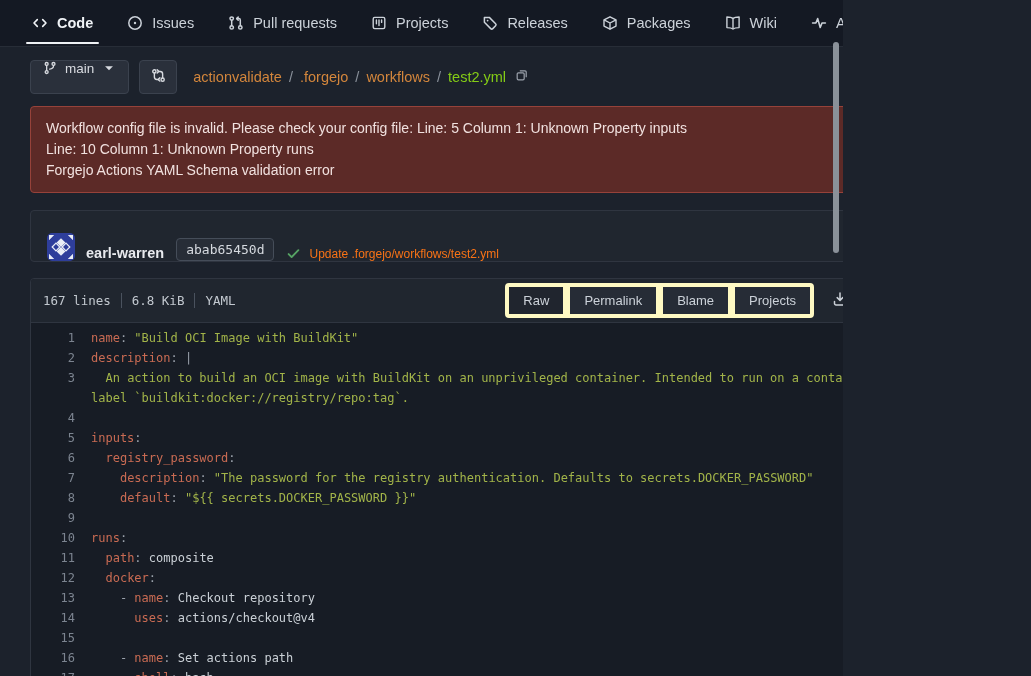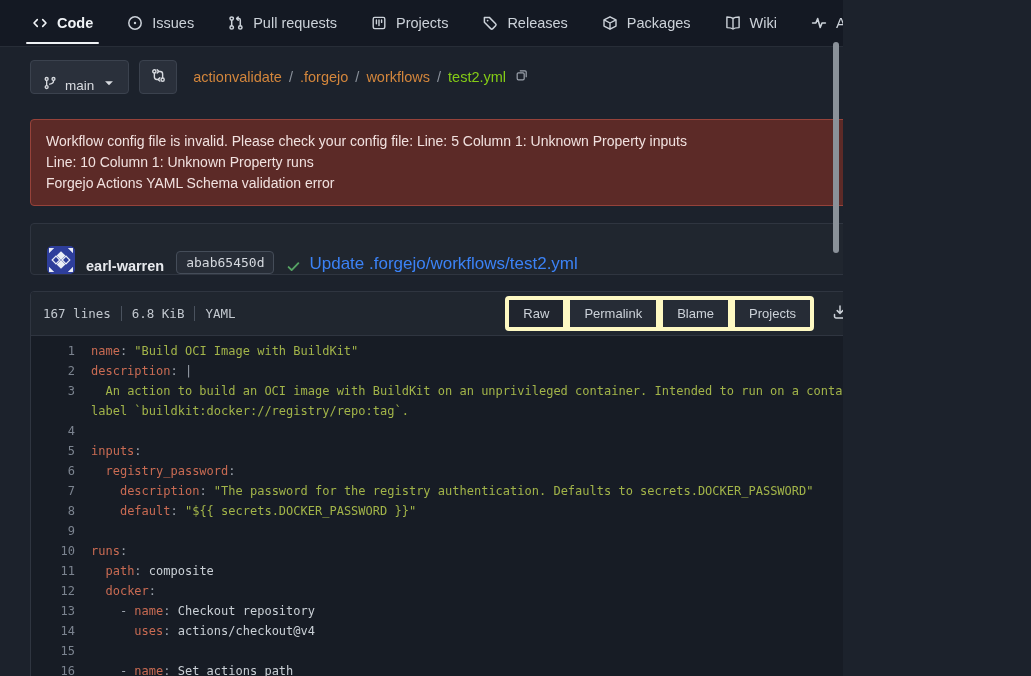--- a/index.html
+++ b/index.html
@@ -17,50 +17,50 @@
   .nav-tab.active { color:#f0f3f6; font-weight:bold; }
   .nav-tab.active::after { content:""; position:absolute; left:-4px; right:-4px; bottom:2px;
              height:2px; background:#eef1f4; border-radius:1px; }
   .nav-tab.settings-tab { margin-left:auto; margin-right:14px; }
 
   
   .content { width:971px; margin:0 auto 0 30px; }
 
   
   .crumb-bar { display:flex; align-items:center; margin-top:12px; height:36px; }
-  .branch-btn { display:flex; align-items:flex-end; gap:8px; height:34px; padding:0 12px;
+  .branch-btn { display:flex; align-items:flex-start; gap:8px; height:34px; padding:0 12px;
                 background:#2a303b; border:1px solid #3b424e; border-radius:4px;
                 color:#d8dbe0; font-size:13.5px; cursor:pointer; }
   .branch-btn svg { width:14px; height:14px; }
   .compare-btn { display:flex; align-items:center; justify-content:center; width:38px; height:34px;
                  margin-left:10px; background:#2a303b; border:1px solid #3b424e; border-radius:4px;
                  color:#d8dbe0; cursor:pointer; }
   .compare-btn svg { width:15px; height:15px; }
   .crumbs { display:flex; align-items:center; margin-left:16px; font-size:14.5px; }
   .crumb-link { color:#d3863c; text-decoration:none; cursor:pointer; }
   .crumb-sep { color:#8b929c; margin:0 7px; }
   .crumb-current { color:#84cc16; }
   .crumb-copy { display:flex; align-items:center; margin-left:9px; color:#9aa1ab; cursor:pointer; }
   .crumb-copy svg { width:14px; height:14px; }
 
   
-  .alert { margin-top:24px; background:#5c2a27; border:1px solid #96423a; border-radius:4px;
+  .alert { margin-top:11px; background:#5c2a27; border:1px solid #96423a; border-radius:4px;
            padding:11px 15px; color:#f1e1df; font-size:14px; line-height:21px; }
 
   
   .commit-bar { margin-top:17px; background:#20262f; border:1px solid #2f3540; border-radius:4px;
                 height:52px; display:flex; align-items:flex-end; padding:0 16px; }
   .avatar { width:28px; height:28px; border-radius:4px; flex:none; }
   .commit-author { font-weight:bold; color:#e8eaee; font-size:14.5px; margin-left:11px; }
   .commit-hash { font-family:"DejaVu Sans Mono", monospace; font-size:13px; color:#d5d9df;
                  background:#272d37; border:1px solid #454d59; border-radius:4px;
                  padding:3px 9px; margin-left:12px; cursor:pointer; }
   .commit-check { display:flex; align-items:center; margin-left:12px; color:#56a364; }
   .commit-check svg { width:15px; height:15px; }
-  .commit-msg { color:#3b82f6; font-size:17px; margin-left:8px; }
+  .commit-msg { color:#f97316; font-size:12px; margin-left:8px; }
   .commit-time { margin-left:auto; color:#98a0a9; font-size:14px; }
 
   
   .file-card { margin-top:16px; border:1px solid #2f3540; border-radius:4px 4px 0 0; overflow:hidden; }
   .file-header { height:44px; background:#20262f; border-bottom:1px solid #2f3540;
                  display:flex; align-items:center; padding:0 12px; }
   .file-meta { display:flex; align-items:center; gap:10px; font-family:"DejaVu Sans Mono", monospace;
                font-size:12.5px; color:#c2c8cf;justify-content:center; }
   .meta-sep { width:1px; height:15px; background:#4a525e; }
   .file-btns { display:flex; margin-left:auto; }

